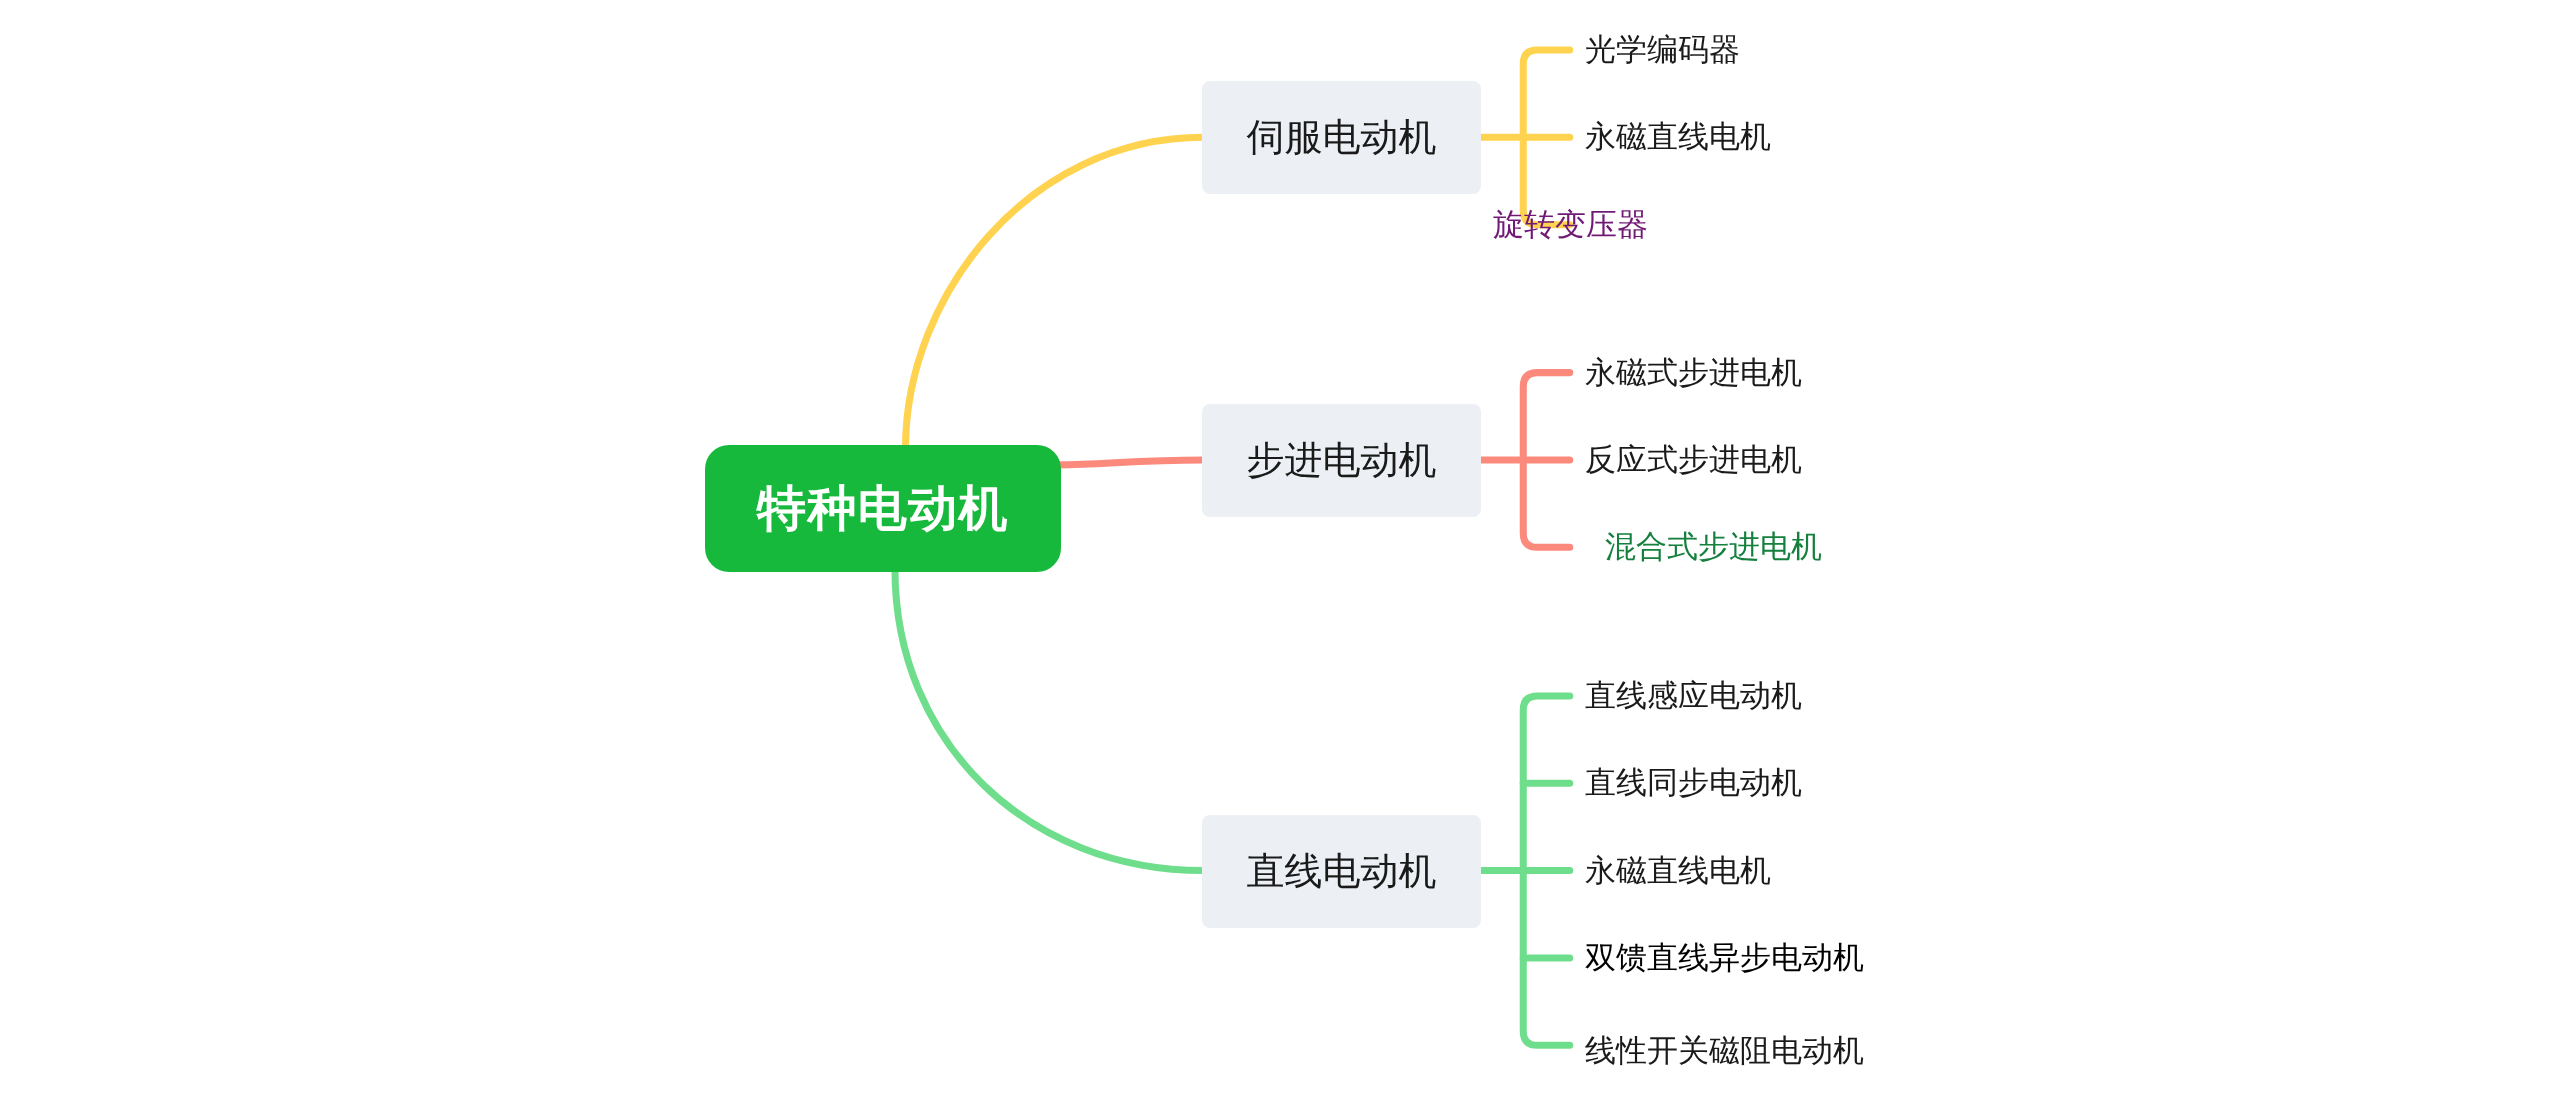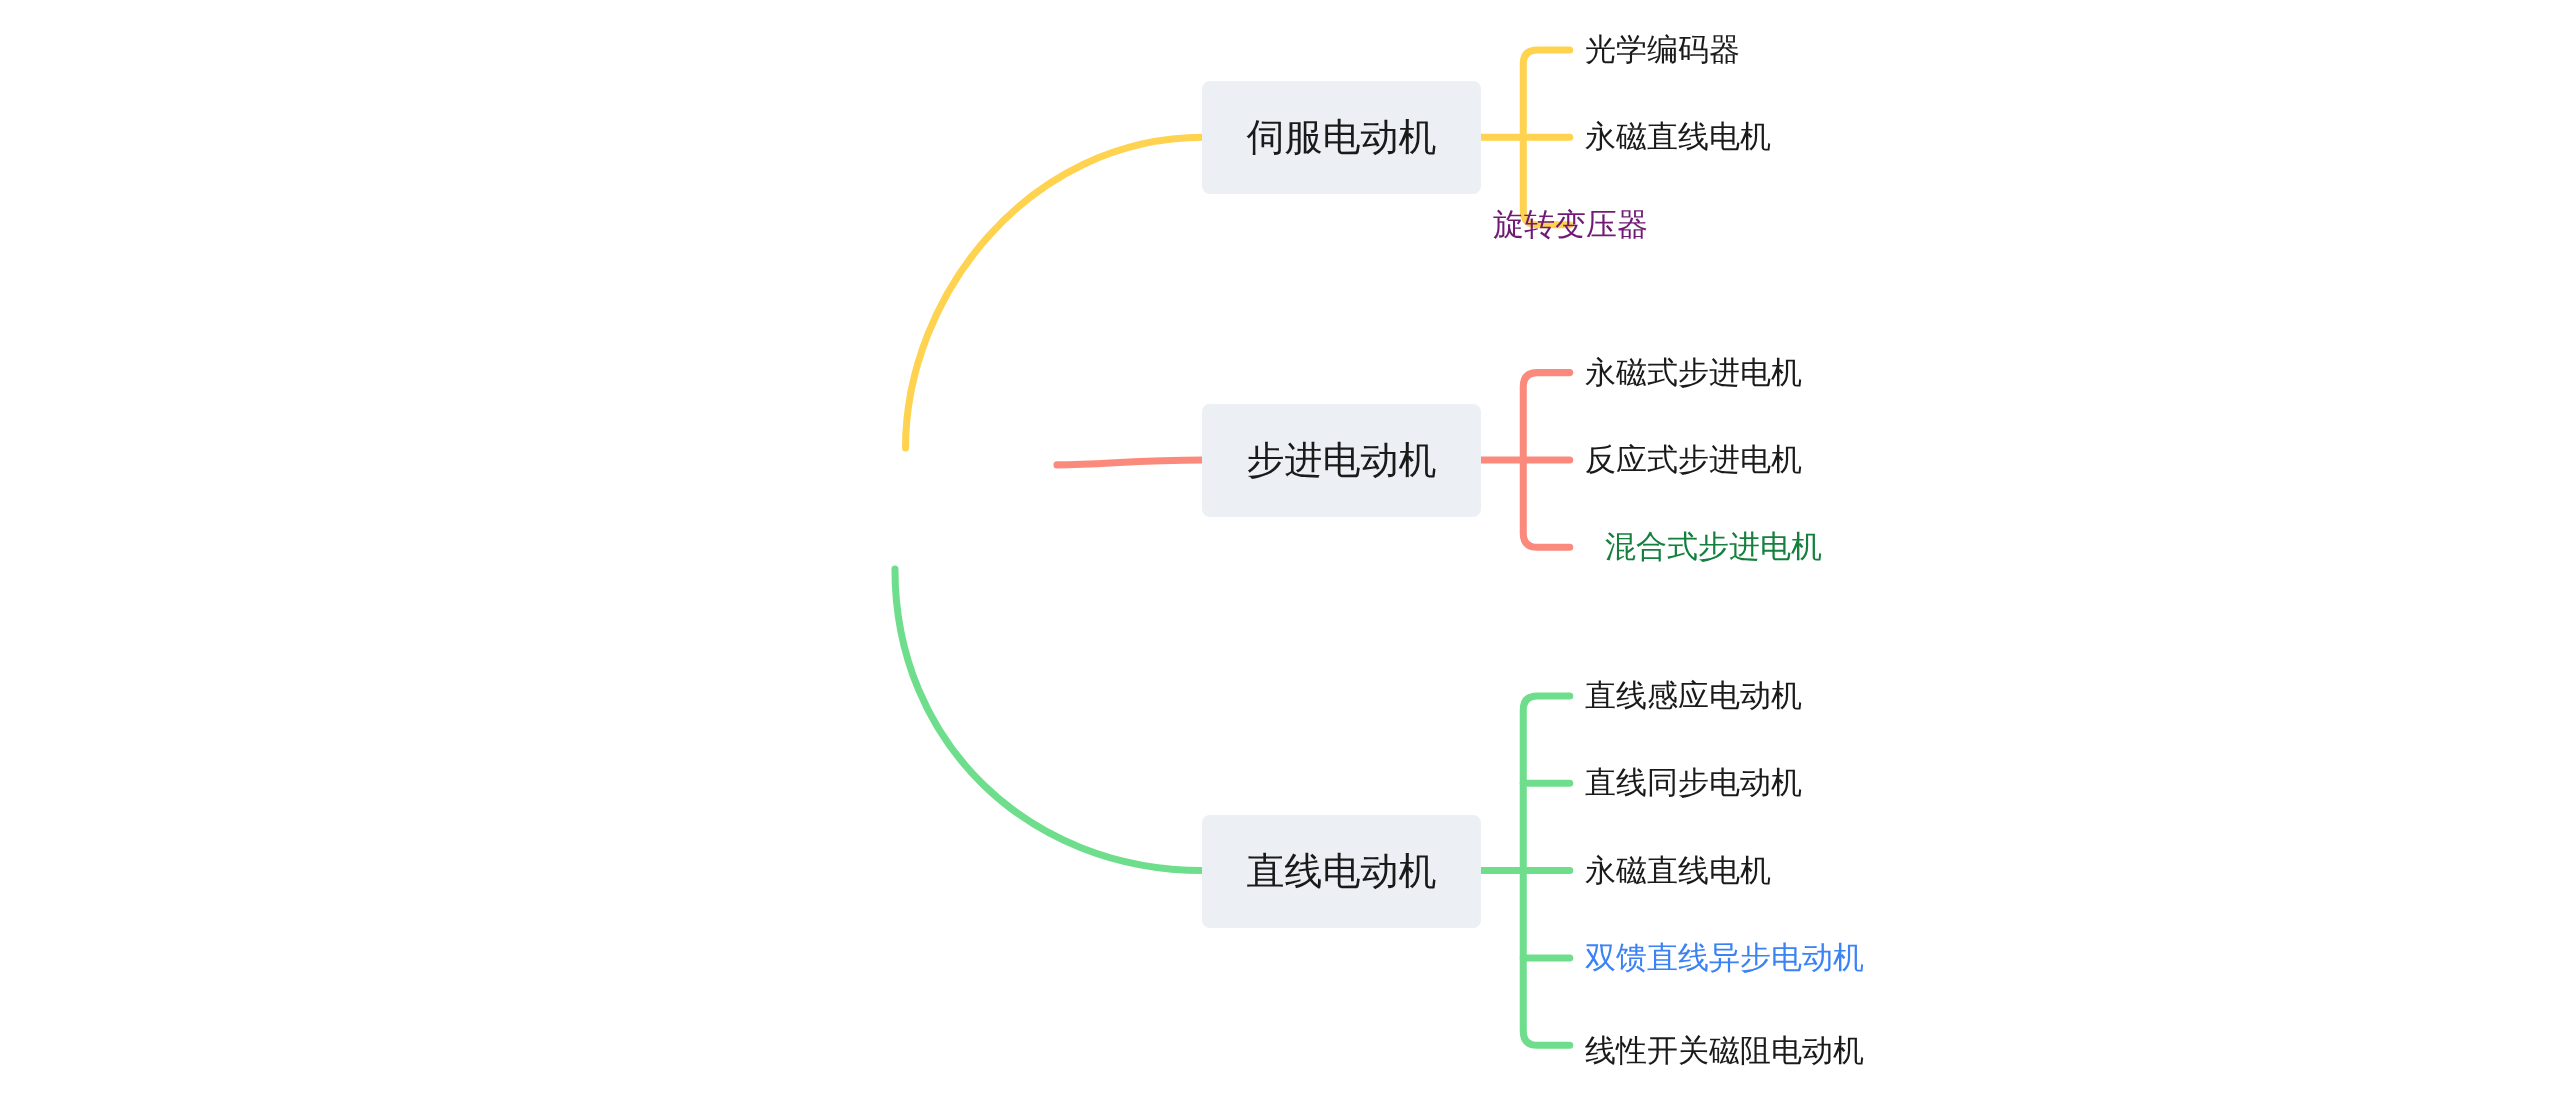--- a/index.html
+++ b/index.html
@@ -61,36 +61,39 @@
       <path d="M 2228 71 L 2182 71 Q 2162 71 2162 91 L 2162 299 Q 2162 319 2182 319 L 2228 319" fill="none" stroke="#FFD34F" stroke-width="10" stroke-linecap="round" stroke-linejoin="round"></path>
       <path d="M 1500 660 C 1565 660 1610 653 1708 653" fill="none" stroke="#FB8A7C" stroke-width="10" stroke-linecap="round" stroke-linejoin="round"></path>
       <path d="M 2102 653 L 2228 653" fill="none" stroke="#FB8A7C" stroke-width="10" stroke-linecap="round" stroke-linejoin="round"></path>
       <path d="M 2228 529 L 2182 529 Q 2162 529 2162 549 L 2162 757 Q 2162 777 2182 777 L 2228 777" fill="none" stroke="#FB8A7C" stroke-width="10" stroke-linecap="round" stroke-linejoin="round"></path>
       <path d="M 1270 808 C 1270 1055 1460 1236 1708 1236" fill="none" stroke="#6FDE8C" stroke-width="10" stroke-linecap="round" stroke-linejoin="round"></path>
       <path d="M 2102 1236 L 2228 1236" fill="none" stroke="#6FDE8C" stroke-width="10" stroke-linecap="round" stroke-linejoin="round"></path>
       <path d="M 2228 988 L 2182 988 Q 2162 988 2162 1008 L 2162 1464 Q 2162 1484 2182 1484 L 2228 1484" fill="none" stroke="#6FDE8C" stroke-width="10" stroke-linecap="round" stroke-linejoin="round"></path>
       <path d="M 2162 1112 L 2228 1112" fill="none" stroke="#6FDE8C" stroke-width="10" stroke-linecap="round" stroke-linejoin="round"></path>
       <path d="M 2162 1360 L 2228 1360" fill="none" stroke="#6FDE8C" stroke-width="10" stroke-linecap="round" stroke-linejoin="round"></path>
     </svg>
+  <div id="root-node" style="background: rgb(23, 185, 60); color: rgb(255, 255, 255);">
+    <span class="root-label">特种电动机</span>
+  </div>
   <div id="branches">
       <div class="branch-node" style="left: 1202px; top: 81px; background: rgb(236, 240, 244); color: rgb(26, 26, 26);">
         <span class="node-label">伺服电动机</span>
       </div>
       <div class="child-topic" style="left: 1585px; top: 29px; color: rgb(26, 26, 26);">光学编码器</div>
       <div class="child-topic" style="left: 1585px; top: 116px; color: rgb(26, 26, 26);">永磁直线电机</div>
       <div class="child-topic" style="left: 1493px; top: 204px; color: #701a75; text-align: right;">旋转变压器</div>
       <div class="branch-node" style="left: 1202px; top: 404px; background: rgb(236, 240, 244); color: rgb(26, 26, 26);">
         <span class="node-label">步进电动机</span>
       </div>
       <div class="child-topic" style="left: 1585px; top: 352px; color: rgb(26, 26, 26);">永磁式步进电机</div>
       <div class="child-topic" style="left: 1585px; top: 439px; color: rgb(26, 26, 26);">反应式步进电机</div>
       <div class="child-topic" style="left: 1585px; top: 526px; color: #15803d; margin-left: 20px;">混合式步进电机</div>
       <div class="branch-node" style="left: 1202px; top: 815px; background: rgb(236, 240, 244); color: rgb(26, 26, 26);">
         <span class="node-label">直线电动机</span>
       </div>
       <div class="child-topic" style="left: 1585px; top: 675px; color: rgb(26, 26, 26);">直线感应电动机</div>
       <div class="child-topic" style="left: 1585px; top: 762px; color: rgb(26, 26, 26);">直线同步电动机</div>
       <div class="child-topic" style="left: 1585px; top: 850px; color: rgb(26, 26, 26);">永磁直线电机</div>
-      <div class="child-topic" style="left: 1585px; top: 937px; color: #3b82f6;">双馈直线异步电动机</div>
+      <div class="child-topic" style="left: 1585px; top: 937px; color: #000000;">双馈直线异步电动机</div>
       <div class="child-topic" style="left: 1585px; top: 1024px; color: rgb(26, 26, 26); margin-top: 6px;">线性开关磁阻电动机</div>
     </div>
 </div>
 
 
 </body></html>

